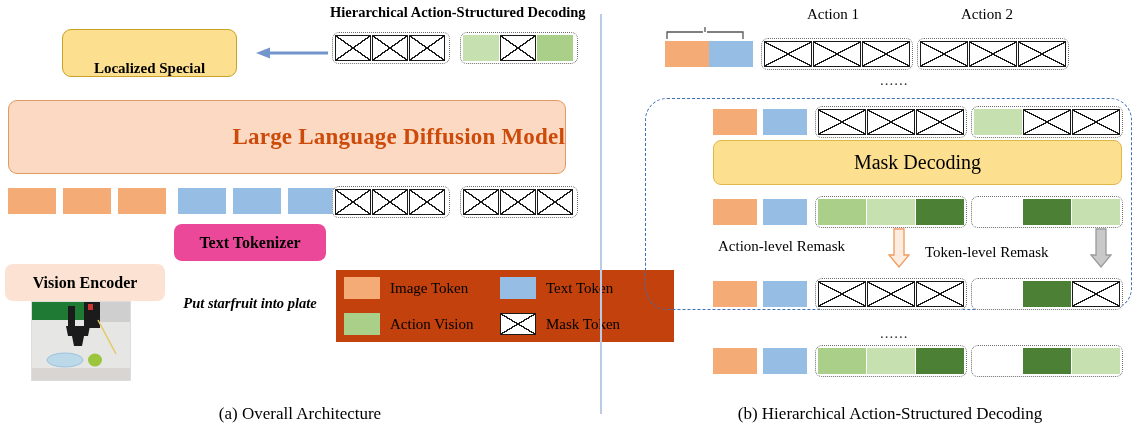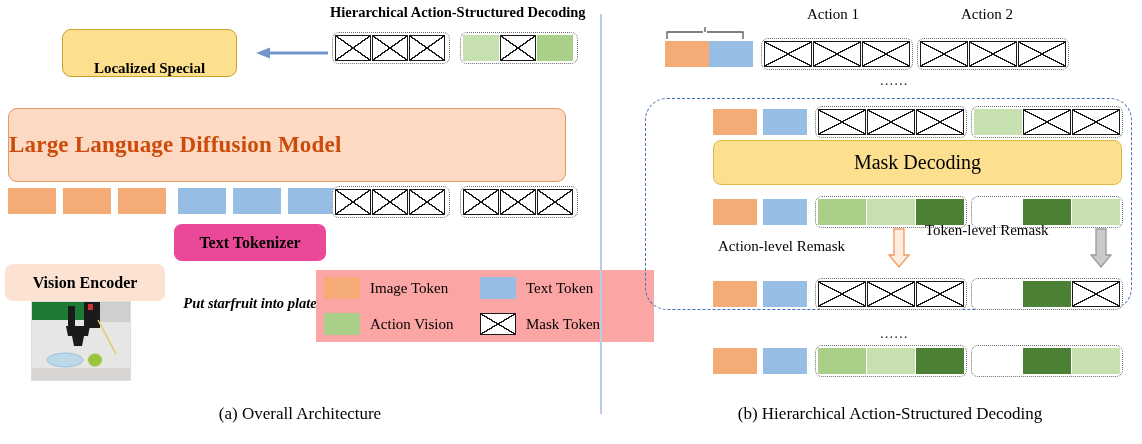--- a/index.html
+++ b/index.html
@@ -22,41 +22,41 @@
   .mask::after{background:linear-gradient(to bottom right,transparent calc(50% - 0.7px),#1a1a1a calc(50% - 0.7px),#1a1a1a calc(50% + 0.7px),transparent calc(50% + 0.7px));}
 
   
   .grp{box-sizing:border-box;border:1.5px dotted #6d6d6d;border-radius:7px;padding:2px;display:flex;gap:1px;background:#fff;}
 
   .row{position:absolute;display:flex;align-items:center;}
 
   
   .boxlabel{box-sizing:border-box;display:flex;align-items:center;justify-content:center;text-align:center;font-weight:bold;}
 
-  #llm-box{position:absolute;left:8px;top:108px;width:556px;height:72px;background:#fbd9c3;
-      border:1.3px solid #e09a62;border-radius:9px;display:flex;align-items:center;justify-content:flex-start;}
+  #llm-box{position:absolute;left:8px;top:100px;width:556px;height:72px;background:#fbd9c3;
+      border:1.3px solid #e09a62;border-radius:9px;display:flex;align-items:center;justify-content:flex-end;}
   #llm-box .t{color:#cc4b0a;font-size:23px;font-weight:bold;letter-spacing:.2px;}
 
   #lstc-box{position:absolute;left:62px;top:29px;width:175px;height:48px;background:#fcdf8f;
       border:1.3px solid #c9a227;border-radius:9px;}
   #lstc-box .t{font-size:15px;line-height:1.15;font-weight:bold;margin-top:32px;}
 
   #hasd-title{position:absolute;left:330px;top:4px;width:330px;text-align:left;font-size:14.5px;font-weight:bold;}
 
   #arrow-lstc{position:absolute;left:254px;top:47px;width:75px;height:12px;}
 
   #projector{position:absolute;left:5px;top:224px;width:160px;height:37px;background:#fbe2d2;border-radius:8px;font-size:16px;}
   #visionenc{position:absolute;left:5px;top:264px;width:160px;height:37px;background:#fbe2d2;border-radius:8px;font-size:16px;}
   #tokenizer{position:absolute;left:174px;top:224px;width:152px;height:37px;background:#ec4899;border-radius:8px;font-size:16px;}
 
   #robot-img{position:absolute;left:31px;top:301px;width:98px;height:78px;border:1px solid #ddd;overflow:hidden;}
   #instr{position:absolute;left:165px;top:295px;width:170px;text-align:center;font-size:14.5px;font-weight:bold;font-style:italic;line-height:1.2;}
 
   
-  #legend{position:absolute;left:316px;top:270px;width:330px;height:72px;background:#fca5a5;
+  #legend{position:absolute;left:336px;top:270px;width:330px;height:72px;background:#c2410c;
       display:grid;grid-template-columns:40px 104px 40px 104px;grid-template-rows:36px 36px;align-items:center;padding-left:8px;column-gap:6px;}
   #legend .sw{width:36px;height:22px;}
   #legend .lb{font-size:15px;}
 
   
   #divider{position:absolute;left:600px;top:14px;width:1.5px;height:400px;background:#b9cbe6;}
 
   
   #dash-box{position:absolute;left:645px;top:98px;width:485px;height:210px;border:1.6px dashed #3f6fb5;border-radius:22px;}
   #mask-pred{position:absolute;left:713px;top:140px;width:407px;height:43px;background:#fcdf8f;
@@ -245,21 +245,21 @@
       <div class="tok tok-act-3" style="width:48px;"></div>
       <div class="tok tok-act-2" style="width:48px;"></div>
     </div>
   </div>
 
   <div class="remlab" style="left:718px;top:238px;">Action-level Remask</div>
   <svg style="position:absolute;left:888px;top:228px;width:22px;height:40px;" viewBox="0 0 22 40">
     <path d="M6 1 L16 1 L16 27 L21 27 L11 39 L1 27 L6 27 Z" fill="#fdece0" stroke="#f09a5c" stroke-width="1.3"></path>
   </svg>
 
-  <div class="remlab" style="left:925px;top:222px;">Token-level Remask</div>
+  <div class="remlab" style="left:925px;top:244px;">Token-level Remask</div>
   <svg style="position:absolute;left:1090px;top:228px;width:22px;height:40px;" viewBox="0 0 22 40">
     <path d="M6 1 L16 1 L16 27 L21 27 L11 39 L1 27 L6 27 Z" fill="#c9c9c9" stroke="#9a9a9a" stroke-width="1.3"></path>
   </svg>
 
   <div class="row" style="left:713px;top:278px;">
     <div class="tok tok-img" style="width:44px;"></div>
     <div style="width:6px;"></div>
     <div class="tok tok-txt" style="width:44px;"></div>
     <div style="width:8px;"></div>
     <div class="grp" style="width:152px;">

